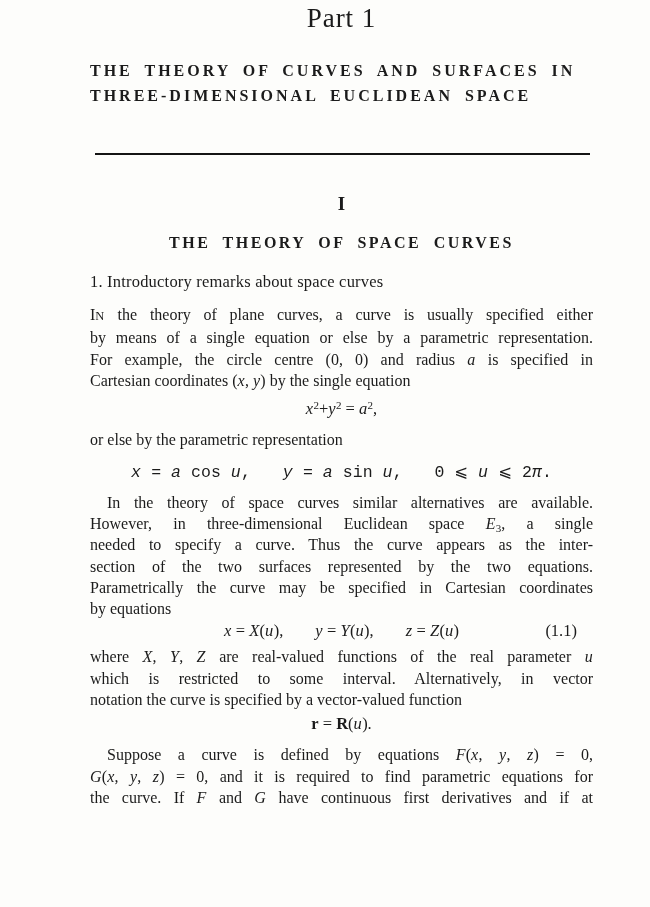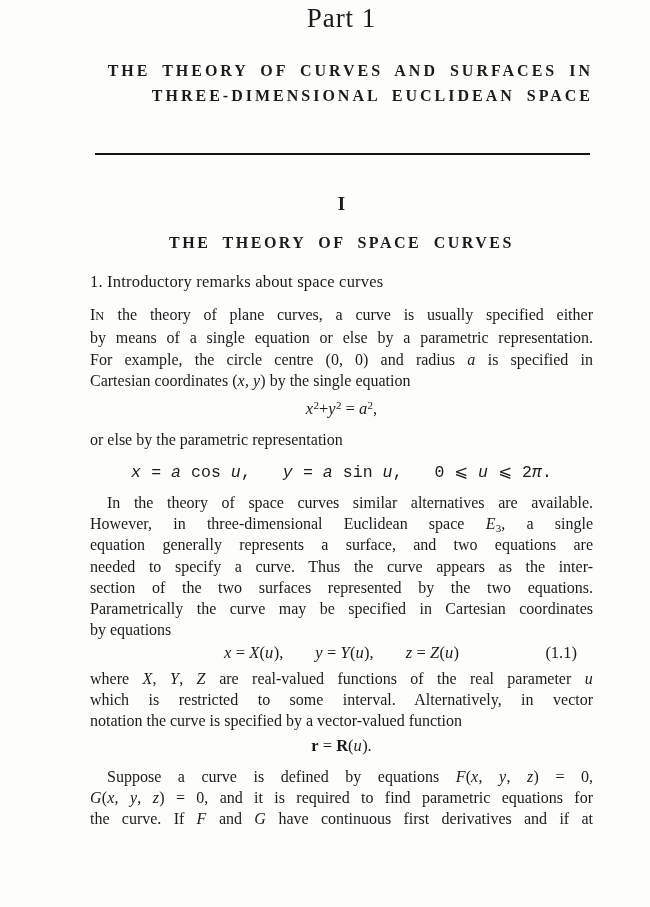--- a/index.html
+++ b/index.html
@@ -9,21 +9,21 @@
     background:#fdfdfb;
     overflow:hidden;
     font-family:"Liberation Serif","DejaVu Serif",serif;
     color:#1b1b1b;
   }
   .content{padding:2px 57px 0 90px;}
 
   .part{margin-top:0;text-align:center;font-size:27px;line-height:32px;letter-spacing:1px;}
   .book-title{margin-top:24px;}
   .book-title .line{
-    text-align:right;font-weight:bold;font-size:16px;line-height:25px;
+    text-align:left;font-weight:bold;font-size:16px;line-height:25px;
     letter-spacing:3px;word-spacing:5px;
   }
   .rule{margin:45px 0 0 5px;width:495px;border-top:2.5px solid #141414;}
   .chapter-num{margin-top:38px;text-align:center;font-weight:bold;font-size:19px;line-height:22px;}
   .chapter-title{
     margin-top:17px;text-align:center;font-weight:bold;font-size:16px;line-height:21px;
     letter-spacing:2.5px;word-spacing:6px;
   }
   .section-heading{margin-top:18px;font-weight:normal;font-size:16.5px;line-height:21px;letter-spacing:0.2px;}
 
@@ -84,21 +84,20 @@
 
     <div class="eqrow eq-param">
         <div class="line"><i>x</i> = <i>a</i> cos <i>u</i>,</div>
         <div class="line"><i>y</i> = <i>a</i> sin <i>u</i>,</div>
         <div class="line">0 ⩽ <i>u</i> ⩽ 2<i>π</i>.</div>
       </div>
 
     <div class="para indent endleft">
         <div class="line">In the theory of space curves similar alternatives are available.</div>
         <div class="line">However, in three-dimensional Euclidean space <i>E</i><sub>3</sub>, a single</div>
-        <div class="line">equation generally represents a surface, and two equations are</div>
         <div class="line">needed to specify a curve. Thus the curve appears as the inter-</div>
         <div class="line">section of the two surfaces represented by the two equations.</div>
         <div class="line">Parametrically the curve may be specified in Cartesian coordinates</div>
         <div class="line">by equations</div>
       </div>
 
     <div class="eq-wrap">
       <div class="eqrow">
           <div class="line"><i>x</i> = <i>X</i>(<i>u</i>),</div>
           <div class="line"><i>y</i> = <i>Y</i>(<i>u</i>),</div>

